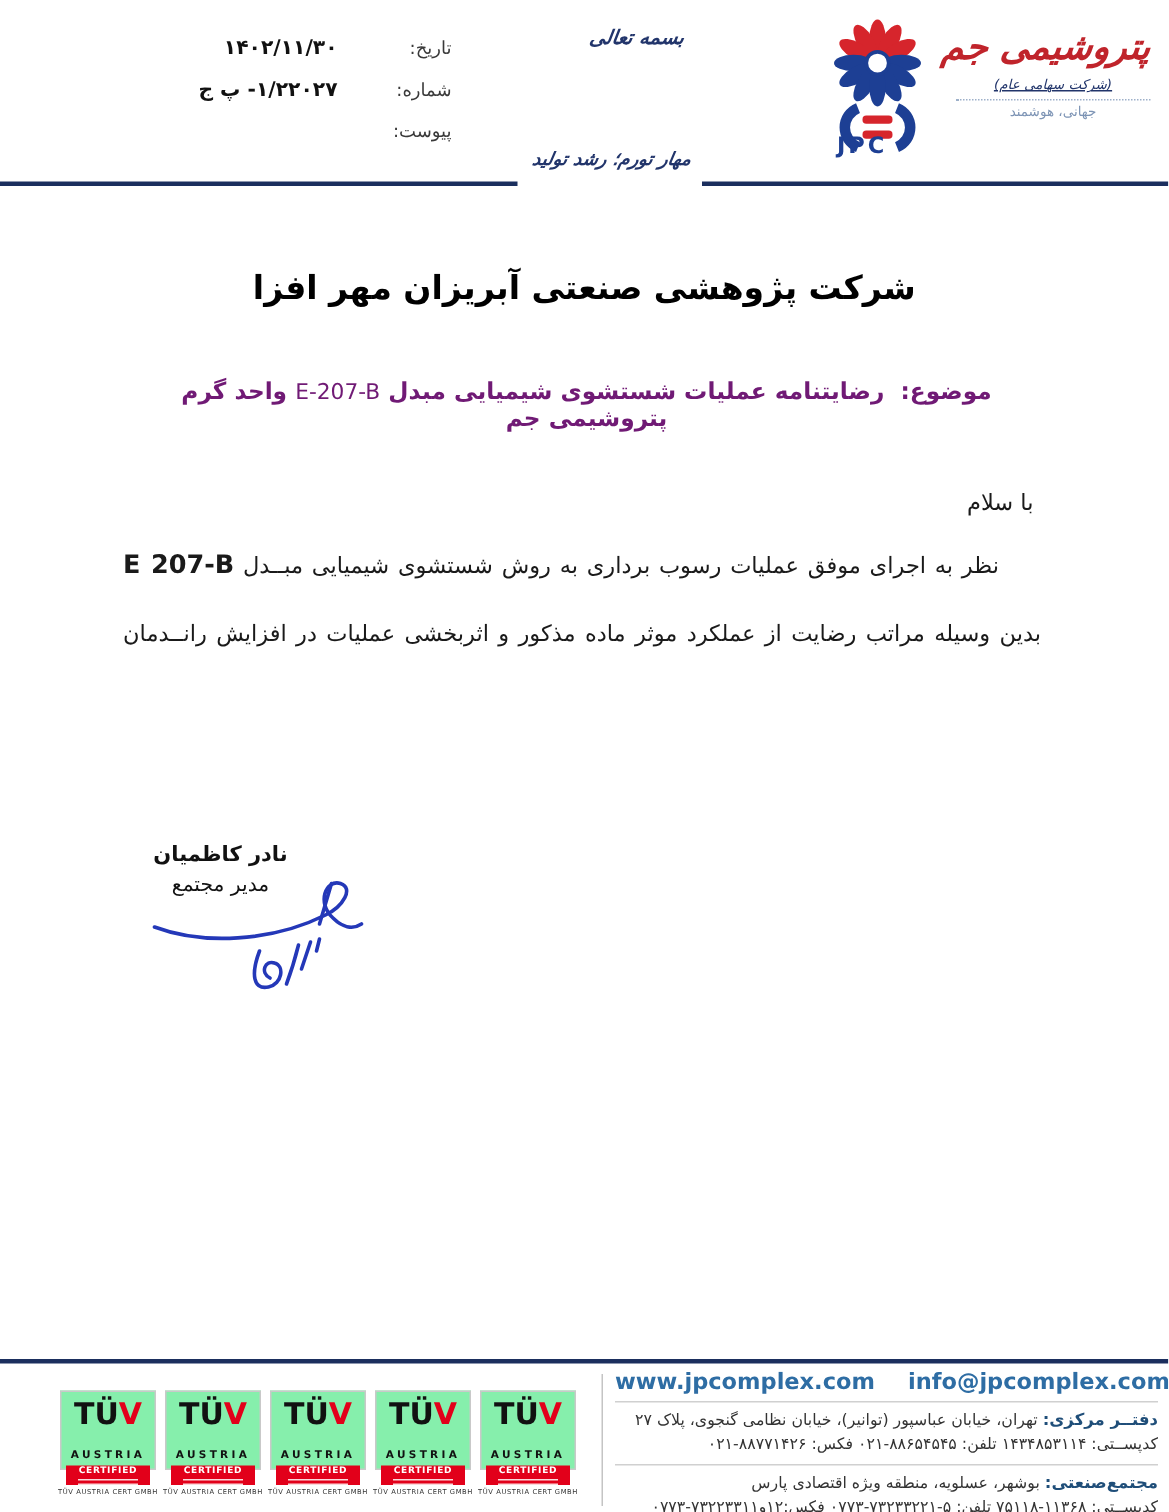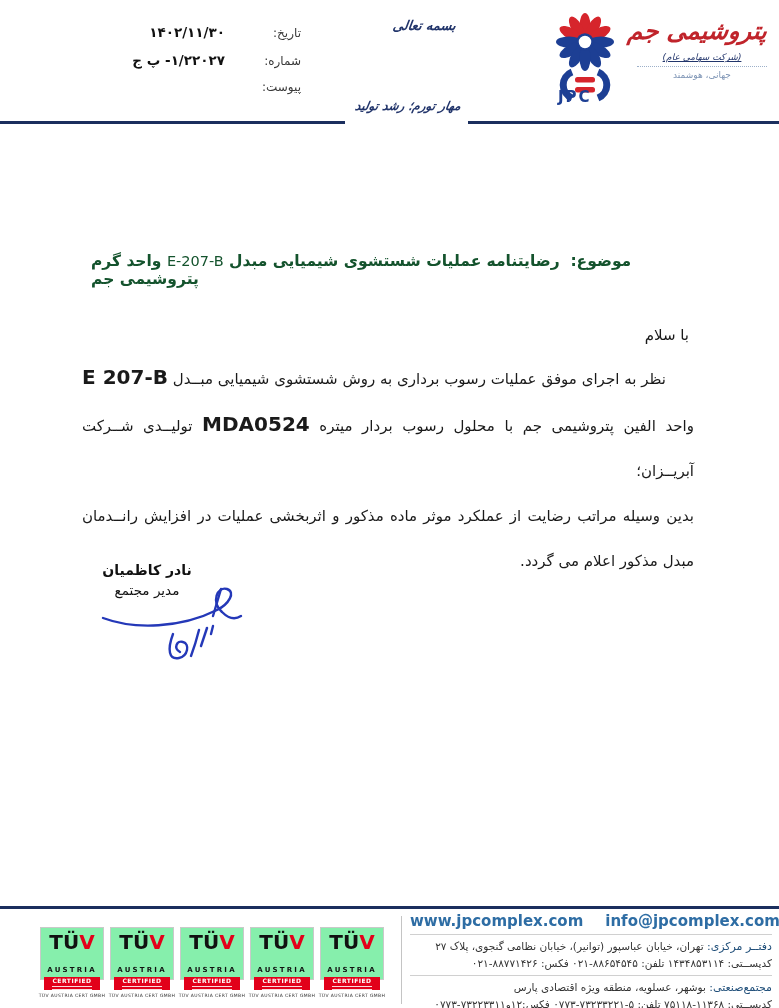--- a/index.html
+++ b/index.html
@@ -32,30 +32,30 @@
     position:absolute; top:99px; left:350px; width:116px; text-align:center;
     font-size:12px; color:#22356b; font-style:italic; font-weight:bold;
     transform:skewX(-10deg); direction:rtl; white-space:nowrap;
   }
   
   .title{
     position:absolute; top:180px; left:0; width:100%; text-align:center; direction:rtl;
     font-size:22px; font-weight:bold; color:#000;
   }
   .subject{
-    position:absolute; top:252px; right:88px; width:600px; direction:rtl; text-align:left;
-    font-size:15.5px; font-weight:bold; color:#14532d;
+    position:absolute; top:252px; right:88px; width:600px; direction:rtl; text-align:center;
+    font-size:15.5px; font-weight:bold; color:#701a75;
   }
   .subject .code{font-weight:normal; font-size:14.5px;}
   .salutation{position:absolute; top:326px; right:90px; direction:rtl; font-size:15px; color:#1a1a1a;}
   .bodytext{position:absolute; top:355px; right:85px; left:82px; direction:rtl; font-size:15px; color:#1a1a1a;}
   .bline{line-height:45px; text-align:justify; text-align-last:justify; white-space:normal;}
   .bline.first{text-indent:28px;}
   .bline.last{text-align:right; text-align-last:right;}
-  .bodytext b{font-size:20px;}
+  .bodytext b{font-size:17px;}
   
   .sign-block{position:absolute; top:562px; right:557px; width:150px; text-align:center; direction:rtl;}
   .signer-name{font-size:14px; font-weight:bold; color:#111;}
   .signer-title{font-size:13.5px; font-weight:normal; color:#111; margin-top:4px;}
   .signature-svg{position:absolute; top:572px; left:95px; width:190px; height:100px;}
   
   .foot-rule{position:absolute; top:906px; left:0; width:779px; height:3px; background:#1b2f5e;}
   .badges{position:absolute; top:927px; left:40px; display:flex; gap:6px;}
   .badge{
     width:64px; height:53px; border:1px solid #c9c9c9; background:#86efac;
@@ -67,21 +67,21 @@
   .cert-band{width:56px; height:20px; background:#e2001a; margin-top:3px;
     display:flex; flex-direction:column; align-items:center; justify-content:center;}
   .cert-band .certified{color:#fff; font-size:6px; font-weight:bold; letter-spacing:0.5px; line-height:1.2;}
   .cert-band .hairline{width:40px; height:1px; background:rgba(255,255,255,.85); margin-top:2px;}
   .gmbh{font-size:4.5px; color:#333; margin-top:3px; letter-spacing:0.4px; white-space:nowrap;}
   .foot-divider{position:absolute; top:916px; left:401px; width:1px; height:88px; background:#c4c4c4;}
   .contact{position:absolute; top:912px; left:410px; width:362px;}
   .weblinks{font-size:15px; font-weight:bold; color:#2e6da4; display:flex; gap:22px;}
   .contact .sep{height:1px; background:#d0d0d0; margin:4px 0 3px 0;}
   .addr{direction:rtl; text-align:right; font-size:10.5px; color:#333; line-height:1.55;}
-  .addr .lbl{color:#1f4e79; font-weight:normal; font-size:11px;margin-top:37px;}
+  .addr .lbl{color:#1f4e79; font-weight:bold; font-size:11px;margin-top:37px;}
   .num{direction:ltr; unicode-bidi:embed; display:inline-block;}
 </style>
 </head>
 <body>
 
 <div class="page">
 
   <div class="meta-block">
     <div class="meta-row">
       <span class="meta-label">تاریخ:</span>
@@ -134,33 +134,32 @@
       <div class="brand-fa">پتروشیمی جم</div>
       <div class="brand-sub">(شرکت سهامی عام)</div>
       <div class="brand-tagline">جهانی، هوشمند</div>
     </div>
   </div>
 
   <div class="head-rule-left"></div>
   <div class="head-rule-right"></div>
   <div class="slogan">مهار تورم؛ رشد تولید</div>
 
+  <div class="title">شرکت پژوهشی صنعتی آبریزان مهر افزا</div>
 
   <div class="subject">
     <span>موضوع:</span>&nbsp;
     <span>رضایتنامه عملیات شستشوی شیمیایی مبدل </span><span class="code">E-207-B</span><span> واحد گرم پتروشیمی جم</span>
   </div>
 
   <div class="salutation">با سلام</div>
 
   <div class="bodytext">
     <div class="bline first"><span>نظر به اجرای موفق عملیات رسوب برداری به روش شستشوی شیمیایی مبــدل </span><b>E 207-B</b></div>
-    <div class="bline"><span>واحد الفین پتروشیمی جم با محلول رسوب بردار میتره </span><b>MDA0524</b><span> تولیــدی شــرکت آبریــزان؛</span></div>
     <div class="bline">بدین وسیله مراتب رضایت از عملکرد موثر ماده مذکور و اثربخشی عملیات در افزایش رانــدمان</div>
-    <div class="bline last">مبدل مذکور اعلام می گردد.</div>
   </div>
 
   <div class="sign-block">
     <div class="signer-name">نادر کاظمیان</div>
     <div class="signer-title">مدیر مجتمع</div>
   </div>
   <svg class="signature-svg" viewBox="0 0 190 100">
     <g fill="none" stroke="#2438b8" stroke-width="2.4" stroke-linecap="round">
       <path d="M8,46 C40,58 86,56 122,38 C134,32 141,20 132,17 C122,14 116,30 127,40 C133,46 140,48 146,44"></path>
       <path d="M126,17 L118,44"></path>

